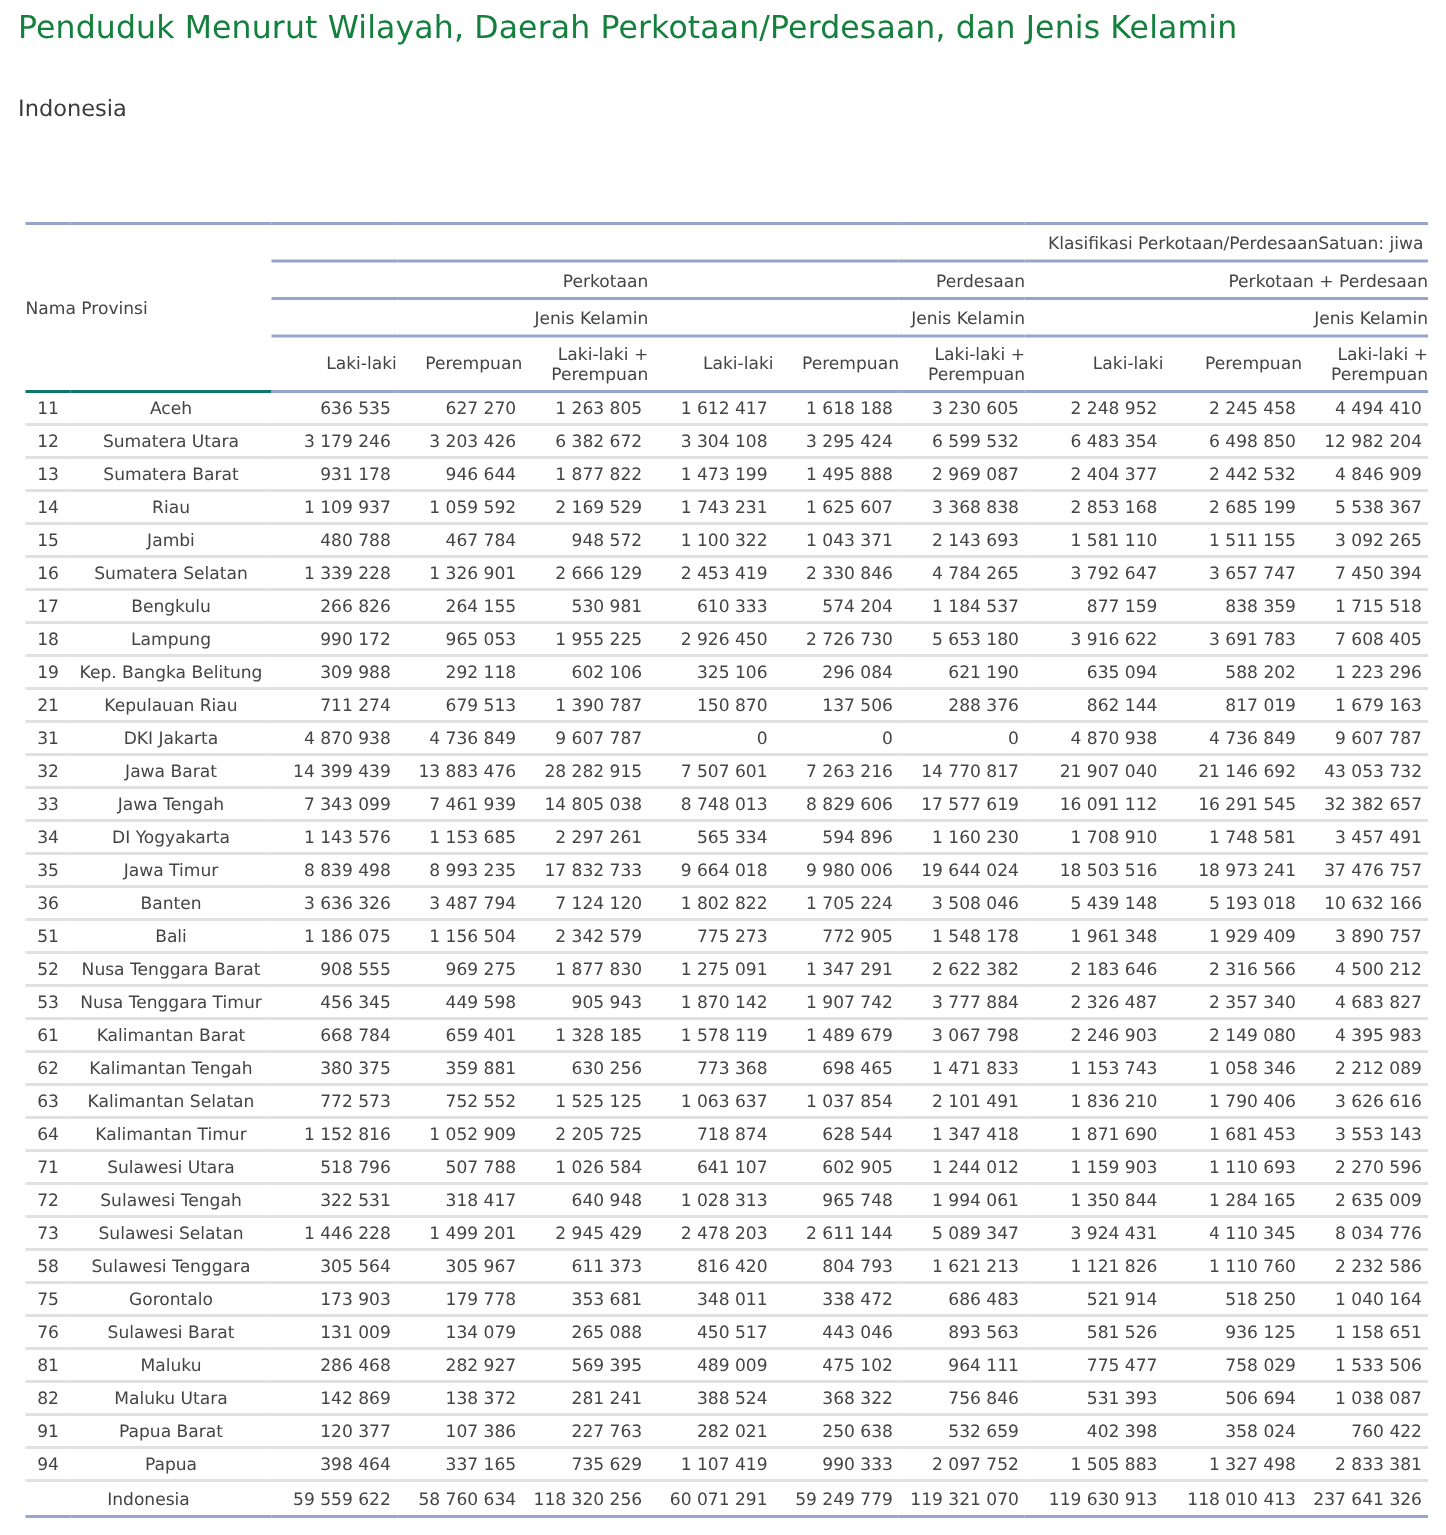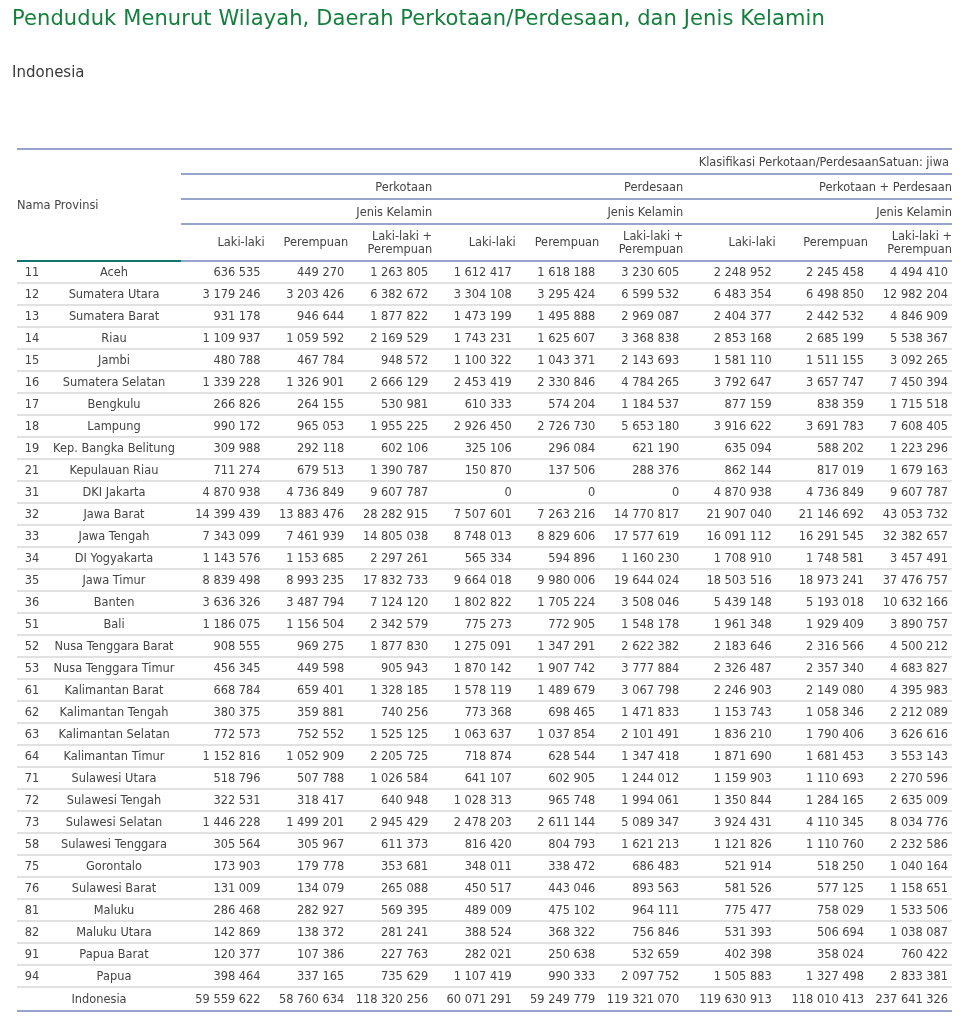--- a/index.html
+++ b/index.html
@@ -53,21 +53,21 @@
         <th class="leaf">Laki-laki</th>
         <th class="leaf">Perempuan</th>
         <th class="leaf" style="width: 84px;">Laki-laki + Perempuan</th>
       </tr>
   </thead>
   <tbody id="tbody">
       <tr>
         <td class="code">11</td>
         <td class="name">Aceh</td>
         <td>636 535</td>
-        <td>449 270</td>
+        <td>627 270</td>
         <td>1 263 805</td>
         <td>1 612 417</td>
         <td>1 618 188</td>
         <td>3 230 605</td>
         <td>2 248 952</td>
         <td>2 245 458</td>
         <td>4 494 410</td>
       </tr>
       <tr>
         <td class="code">12</td>
@@ -314,21 +314,21 @@
         <td>3 067 798</td>
         <td>2 246 903</td>
         <td>2 149 080</td>
         <td>4 395 983</td>
       </tr>
       <tr>
         <td class="code">62</td>
         <td class="name">Kalimantan Tengah</td>
         <td>380 375</td>
         <td>359 881</td>
-        <td>740 256</td>
+        <td>630 256</td>
         <td>773 368</td>
         <td>698 465</td>
         <td>1 471 833</td>
         <td>1 153 743</td>
         <td>1 058 346</td>
         <td>2 212 089</td>
       </tr>
       <tr>
         <td class="code">63</td>
         <td class="name">Kalimantan Selatan</td>
@@ -423,21 +423,21 @@
       <tr>
         <td class="code">76</td>
         <td class="name">Sulawesi Barat</td>
         <td>131 009</td>
         <td>134 079</td>
         <td>265 088</td>
         <td>450 517</td>
         <td>443 046</td>
         <td>893 563</td>
         <td>581 526</td>
-        <td>577 125</td>
+        <td>936 125</td>
         <td>1 158 651</td>
       </tr>
       <tr>
         <td class="code">81</td>
         <td class="name">Maluku</td>
         <td>286 468</td>
         <td>282 927</td>
         <td>569 395</td>
         <td>489 009</td>
         <td>475 102</td>

